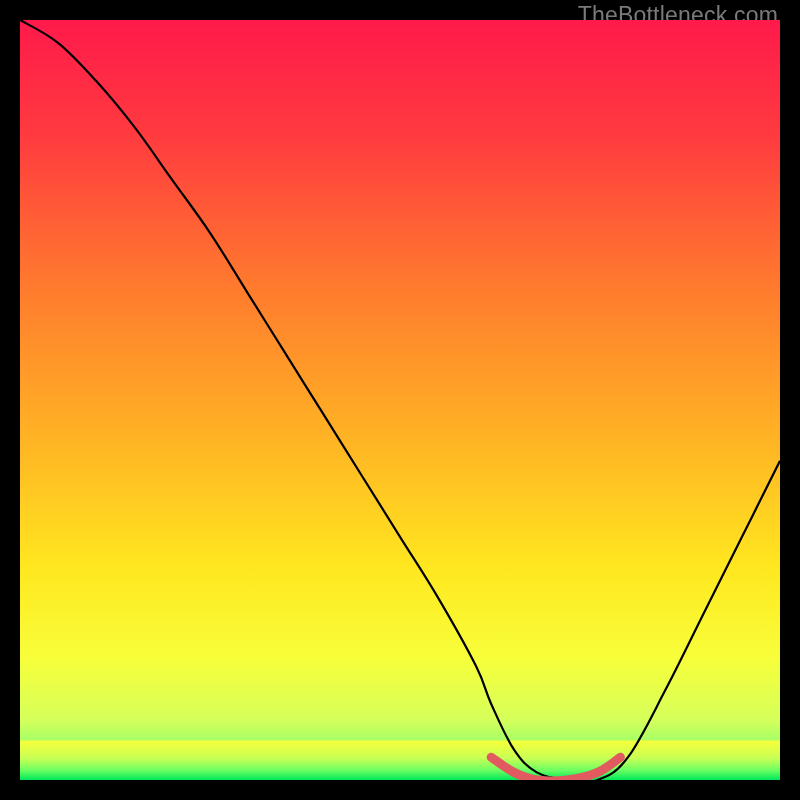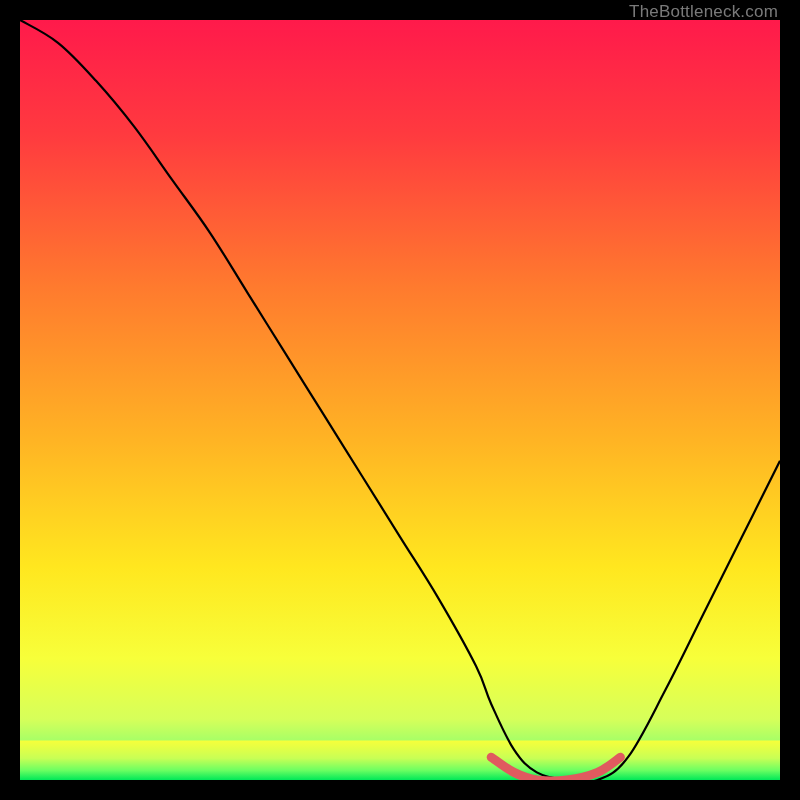--- a/index.html
+++ b/index.html
@@ -17,21 +17,21 @@
     width: 760px;
     height: 760px;
     background: #000;
   }
   .watermark {
     position: absolute;
     top: 2px;
     right: 22px;
     color: #7a7a7a;
     font-family: Arial, Helvetica, sans-serif;
-    font-size: 17px;
+    font-size: 23px;
     letter-spacing: 0.2px;
   }
   svg {
     position: absolute;
     left: 20px;
     top: 20px;
     width: 760px;
     height: 760px;
     display: block;
   }

